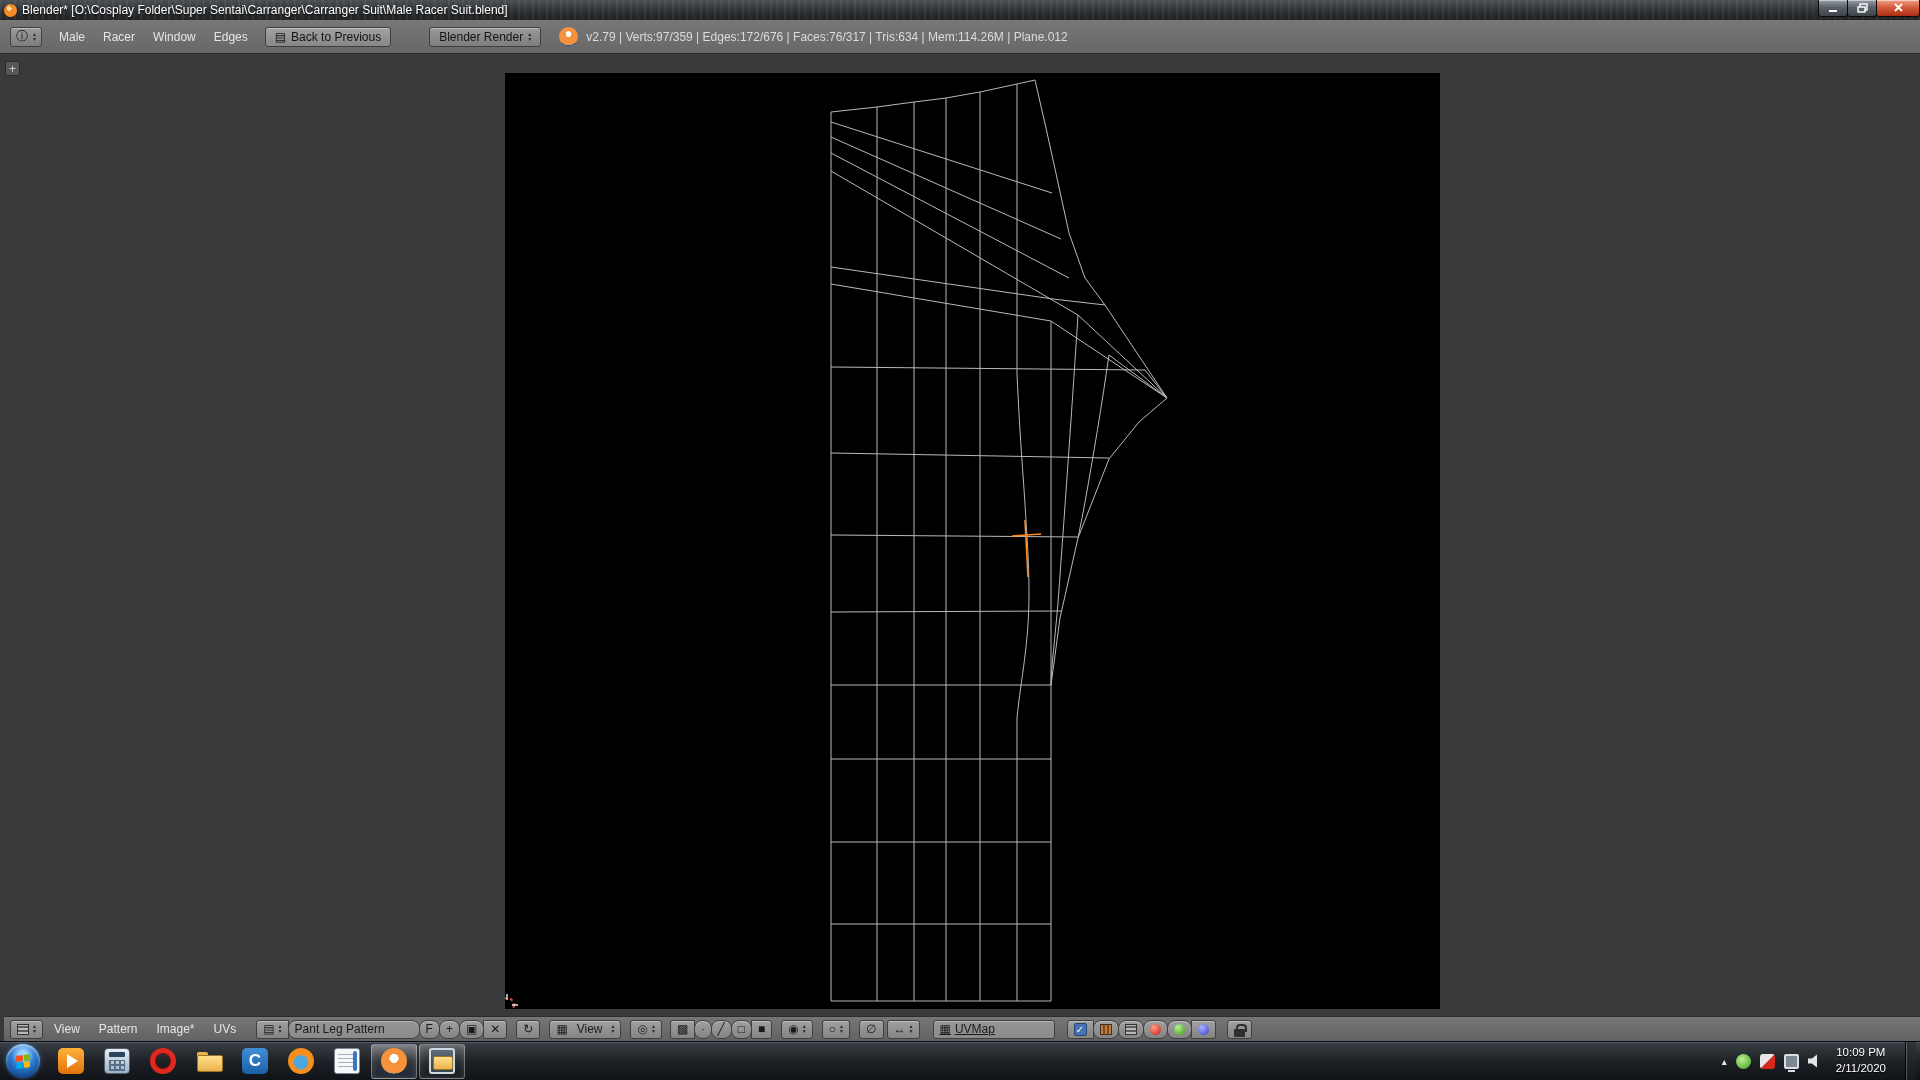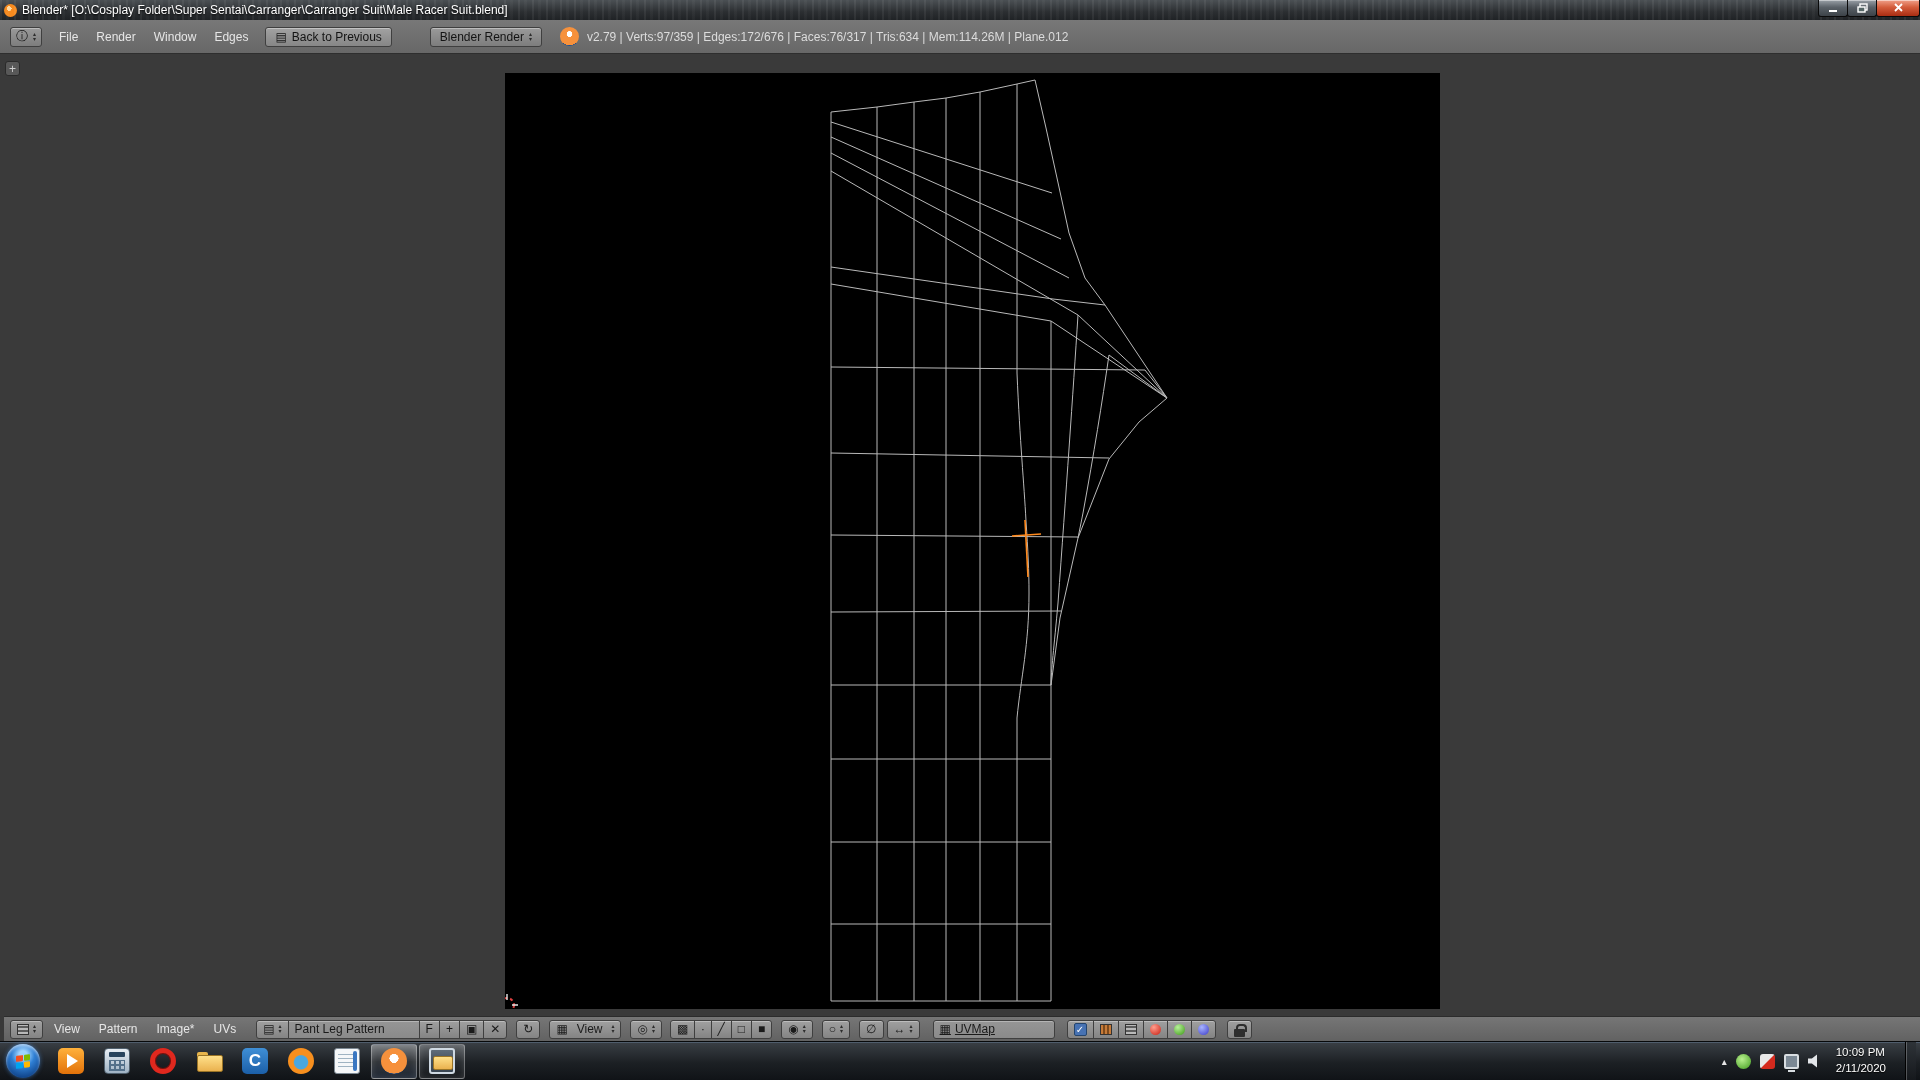--- a/index.html
+++ b/index.html
@@ -72,21 +72,21 @@
     border-top:1px solid #2c2c2c;
     display:flex; align-items:center; padding:0 6px; gap:3px; color:#e4e4e4;
   }
   .uvheader .menu-item{ line-height:24px; padding:0 8px; }
   .sbtn{ height:19px; display:inline-flex; align-items:center; gap:4px; padding:0 6px;
     border-radius:3px; border:1px solid #3f3f3f; color:#1a1a1a;
     background:linear-gradient(180deg,#a0a0a0,#848484);
     box-shadow:inset 0 1px 0 rgba(255,255,255,.3); white-space:nowrap; }
   .sbtn.field{ background:linear-gradient(180deg,#969696,#8a8a8a); }
   .sbtn .lbl{ font-size:12px; }
-  .grp{ display:inline-flex; } .grp .sbtn{ border-radius:0; margin-left:-1px; }
+  .grp{ display:inline-flex; } .grp .sbtn{ border-radius:8px; margin-left:-1px; }
   .grp .sbtn:first-child{ border-radius:3px 0 0 3px; } .grp .sbtn:last-child{ border-radius:0 3px 3px 0; }
   .dot{ width:11px; height:11px; border-radius:50%; display:inline-block; }
   .dot.red{ background:radial-gradient(circle at 35% 30%, #ff9d8d, #c81e12); }
   .dot.green{ background:radial-gradient(circle at 35% 30%, #b7f09a, #3d9a16); }
   .dot.blue{ background:radial-gradient(circle at 35% 30%, #a8b4ff, #3c3cc8); }
   .chk{ width:13px; height:13px; border-radius:2px; background:#4772b3; border:1px solid #24456e;
     color:#fff; font-size:10px; display:flex; align-items:center; justify-content:center; }
   .chk::before{ content:"✓"; }
   .stripes{ width:12px; height:11px; border:1px solid #333;
     background:repeating-linear-gradient(90deg,#c77b39 0 2px,#7d4a1c 2px 4px); }
@@ -145,21 +145,21 @@
     background:linear-gradient(180deg,#ffe08a,#eab24f); border-radius:2px; border:1px solid #9a7426; }
   .tray{ margin-left:auto; display:flex; align-items:center; gap:9px; padding-right:4px; color:#eaeaea; }
   .tray-chevron{ color:#e6e6e6; font-size:10px; }
   .tray-chevron::before{ content:"▴"; }
   .tico{ width:15px; height:15px; border-radius:2px; }
   .tico.green{ background:radial-gradient(circle at 40% 35%, #b9f08f, #3f9a1d); border-radius:50%; }
   .tico.redw{ background:linear-gradient(135deg,#e8e8e8 0 48%, #d42a1e 52% 100%); border-radius:3px; }
   .tico.net{ border:2px solid #d9dee2; border-radius:2px; position:relative; background:#7b8894; }
   .tico.net::after{ content:""; position:absolute; left:2px; bottom:-5px; width:7px; height:2px; background:#d9dee2; }
   .tico.spk{ background:#e3e6e9; clip-path:polygon(0 34%, 28% 34%, 62% 6%, 62% 94%, 28% 66%, 0 66%); border-radius:0; }
-  .clock{ text-align:left; color:#fff; font-size:11.5px; line-height:1.35; text-shadow:0 1px 1px #000; padding:0 10px 0 4px; }
+  .clock{ text-align:center; color:#fff; font-size:11.5px; line-height:1.35; text-shadow:0 1px 1px #000; padding:0 10px 0 4px; }
   .showdesk{ width:11px; height:39px; border-left:1px solid #000; box-shadow:inset 1px 0 0 rgba(255,255,255,.25);
     background:linear-gradient(180deg,#2e3338,#15181c); }
 </style>
 </head>
 <body>
 
 <div class="titlebar">
   <span class="app-ico"></span>
   <span class="title-text">Blender* [O:\Cosplay Folder\Super Sentai\Carranger\Carranger Suit\Male Racer Suit.blend]</span>
   <div class="winbtns">
@@ -180,22 +180,22 @@
       </svg>
     </div>
   </div>
 </div>
 
 <div class="infobar">
   <span class="btn dark iconbtn" style="margin-right:8px;">
     <span class="g" data-glyph="ⓘ"></span>
     <span class="updn"></span>
   </span>
-  <span class="menu-item">File</span>
-  <span class="menu-item">Render</span>
+  <span class="menu-item">Male</span>
+  <span class="menu-item">Racer</span>
   <span class="menu-item">Window</span>
   <span class="menu-item">Edges</span>
   <span class="btn" style="margin-left:8px;">
     <span class="g" data-glyph="▤"></span>
     <span>Back to Previous</span>
   </span>
   <span class="btn dark" style="margin-left:38px; min-width:108px; justify-content:flex-start;">
     <span>Blender Render</span>
     <span class="updn"></span>
   </span>

